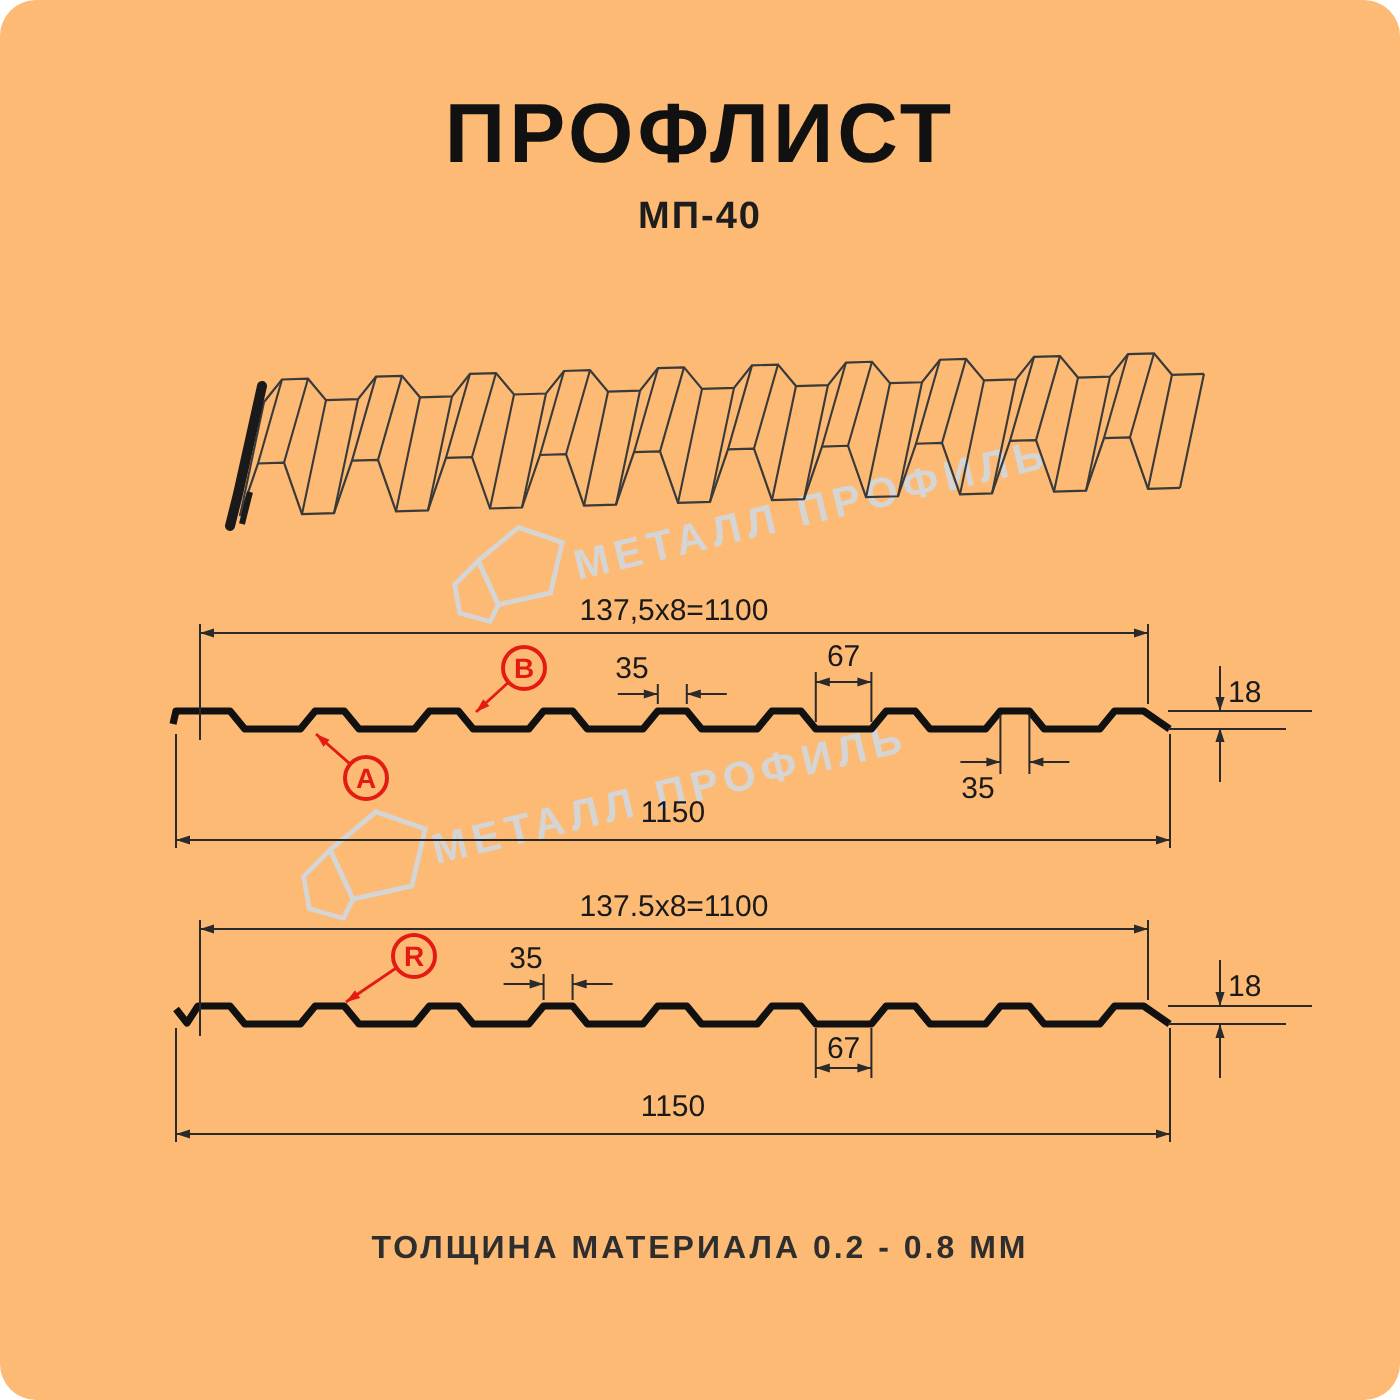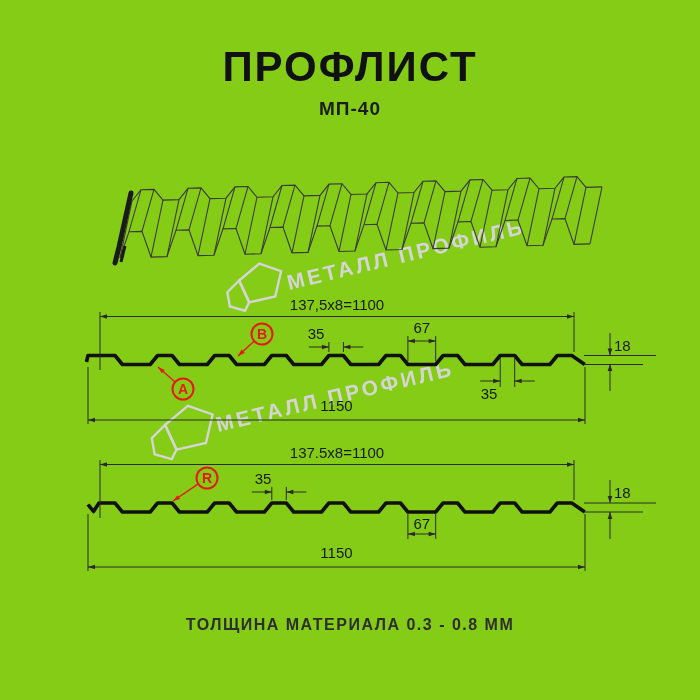--- a/index.html
+++ b/index.html
@@ -1,17 +1,17 @@
 <!DOCTYPE html>
 <html><head>
 <meta charset="utf-8">
 <style>
   html,body{margin:0;padding:0;background:#ffffff;}
-  .page{position:relative;width:700px;height:700px;background:#84cc16;overflow:hidden;
-        font-family:"Liberation Sans",sans-serif;}
+  .page{position:relative;width:700px;height:700px;background:#fdba74;overflow:hidden;
+        font-family:"Liberation Sans",sans-serif;border-radius:18px;}
   .hdr{position:absolute;top:44px;left:0;width:700px;text-align:center;z-index:3;}
   .title{font-size:42px;font-weight:700;letter-spacing:2px;color:#111;line-height:1.1;}
   .subtitle{margin-top:8px;font-size:19px;font-weight:700;letter-spacing:1px;color:#1d1d1d;}
   .ftr{position:absolute;top:616px;left:0;width:700px;text-align:center;z-index:3;
        font-size:16px;font-weight:700;letter-spacing:1.5px;color:#2e2e2e;}
   svg{position:absolute;top:0;left:0;z-index:2;}
   svg text{font-family:"Liberation Sans",sans-serif;}
   .dimtxt{font-size:15px;fill:#1a1a1a;}
   .mark{font-size:14px;font-weight:700;}
   .wmtxt{font-size:21px;font-weight:700;letter-spacing:3px;}
@@ -177,14 +177,14 @@
         <text x="614" y="498" text-anchor="start" class="dimtxt">18</text>
         <g>
           <line x1="198.3030241621564" y1="483.8832483608942" x2="173" y2="501" stroke="#e41b13" stroke-width="1.4"></line>
           <polygon points="173,501 177.50927234617606,495.1727825758762 180.08669543761542,498.9828862762648" fill="#e41b13"></polygon>
           <circle cx="207" cy="478" r="10.5" fill="none" stroke="#e41b13" stroke-width="2"></circle>
           <text x="207" y="483" text-anchor="middle" class="mark" fill="#e41b13">R</text>
         </g>
       </g>
     </svg>
 
-  <div class="ftr">ТОЛЩИНА МАТЕРИАЛА 0.3 - 0.8 ММ</div>
+  <div class="ftr">ТОЛЩИНА МАТЕРИАЛА 0.2 - 0.8 ММ</div>
 </div>
 
 </body></html>

